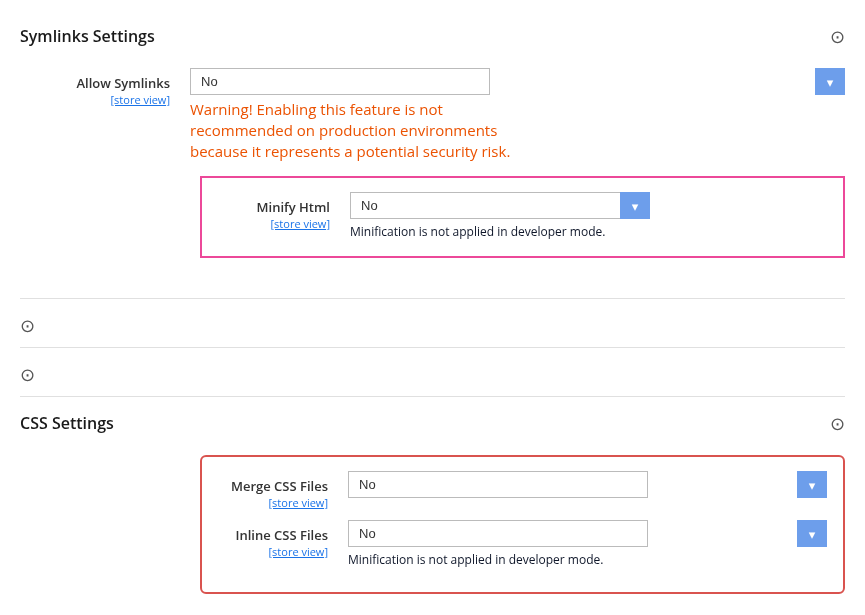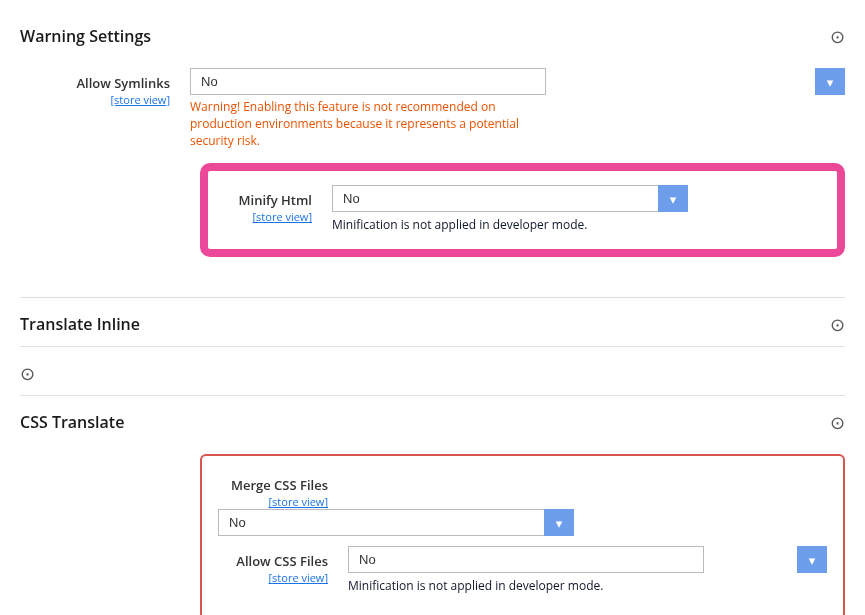--- a/index.html
+++ b/index.html
@@ -64,21 +64,21 @@
       color: #1a73e8;
       font-size: 11px;
       text-decoration: underline;
     }
     .field-control-col {
       flex: 1;
       display: flex;
       flex-direction: column;
     }
     .field-note {
-      font-size: 12px;
+      font-size: 15px;
       color: #eb5202;
       margin-top: 4px;
       max-width: 340px;
       line-height: 1.4;
     }
     .field-note-blue {
       font-size: 12px;
       color: #0f172a;
       margin-top: 4px;
     }
@@ -93,21 +93,21 @@
       position: relative;
       display: inline-block;
     }
     .select-wrapper select {
       appearance: none;
       -webkit-appearance: none;
       background: #fff;
       border: 1px solid #bbb;
       padding: 5px 32px 5px 10px;
       font-size: 13px;
-      width: 356px;
+      width: 300px;
       color: #333;
       cursor: pointer;
     }
     .select-arrow {
       position: absolute;
       right: 0;
       top: 0;
       bottom: 0;
       width: 30px;
       background: #6d9eeb;
@@ -130,23 +130,23 @@
       font-size: 13px;
       color: #333;
       white-space: nowrap;
     }
     .checkbox-label input[type=checkbox] {
       margin: 0;
     }
 
     
     .highlight-box {
-      border: 8px solid #ec4899;
-      border-radius: 10px;
-      padding: 14px 16px 10px 4px;
+      border: 2px solid #ec4899;
+      border-radius: 0;
+      padding: 14px 16px 10px 28px;
       margin-bottom: 10px;
       margin-left: 10px;
       display: inline-block;
       min-width: 560px;
     }
 
     
     .css-highlight-box {
       border: 2px solid #d9534f;
       border-radius: 6px;
@@ -156,21 +156,21 @@
       min-width: 500px;
     }
   </style>
 </head>
 <body>
 
 <div class="page-container">
 
   <div class="section">
     <div class="section-header">
-      <span class="section-title">Warning Settings</span>
+      <span class="section-title">Symlinks Settings</span>
       <span class="section-icon">⊙</span>
     </div>
     <div class="section-body">
 
       <div class="field-row">
         <div class="field-label-col">
           <div class="field-label">Allow Symlinks</div>
           <div class="field-scope">[store view]</div>
         </div>
         <div class="field-control-col">
@@ -210,62 +210,61 @@
             </div>
           </div>
         </div>
       </div>
 
     </div>
   </div>
 
   <div class="section">
     <div class="section-header">
-      <span class="section-title">Translate Inline</span>
-      <span class="section-icon">⊙</span>
-    </div>
-  </div>
-
-  <div class="section">
-    <div class="section-header">
-      <span class="section-icon">⊙</span>
-    </div>
-  </div>
-
-  <div class="section">
-    <div class="section-header">
-      <span class="section-title">CSS Translate</span>
+      <span class="section-icon">⊙</span>
+    </div>
+  </div>
+
+  <div class="section">
+    <div class="section-header">
+      <span class="section-icon">⊙</span>
+    </div>
+  </div>
+
+  <div class="section">
+    <div class="section-header">
+      <span class="section-title">CSS Settings</span>
       <span class="section-icon">⊙</span>
     </div>
     <div class="section-body">
 
       <div class="field-row">
         <div class="field-label-col" style="width:170px;min-width:170px;"></div>
         <div class="field-control-col">
           <div class="css-highlight-box">
 
-            <div class="field-row" style="margin-bottom:10px;flex-direction:column;">
+            <div class="field-row" style="margin-bottom:10px;">
               <div class="field-label-col" style="width:130px;min-width:130px;">
                 <div class="field-label">Merge CSS Files</div>
                 <div class="field-scope">[store view]</div>
               </div>
               <div class="field-control-col">
                 <div class="select-wrapper">
                   <select>
                     <option>No</option>
                     <option>Yes</option>
                   </select>
                   <div class="select-arrow"></div>
                 </div>
               </div>
             </div>
 
             <div class="field-row">
               <div class="field-label-col" style="width:130px;min-width:130px;">
-                <div class="field-label">Allow CSS Files</div>
+                <div class="field-label">Inline CSS Files</div>
                 <div class="field-scope">[store view]</div>
               </div>
               <div class="field-control-col">
                 <div class="select-wrapper">
                   <select>
                     <option>No</option>
                     <option>Yes</option>
                   </select>
                   <div class="select-arrow"></div>
                 </div>

